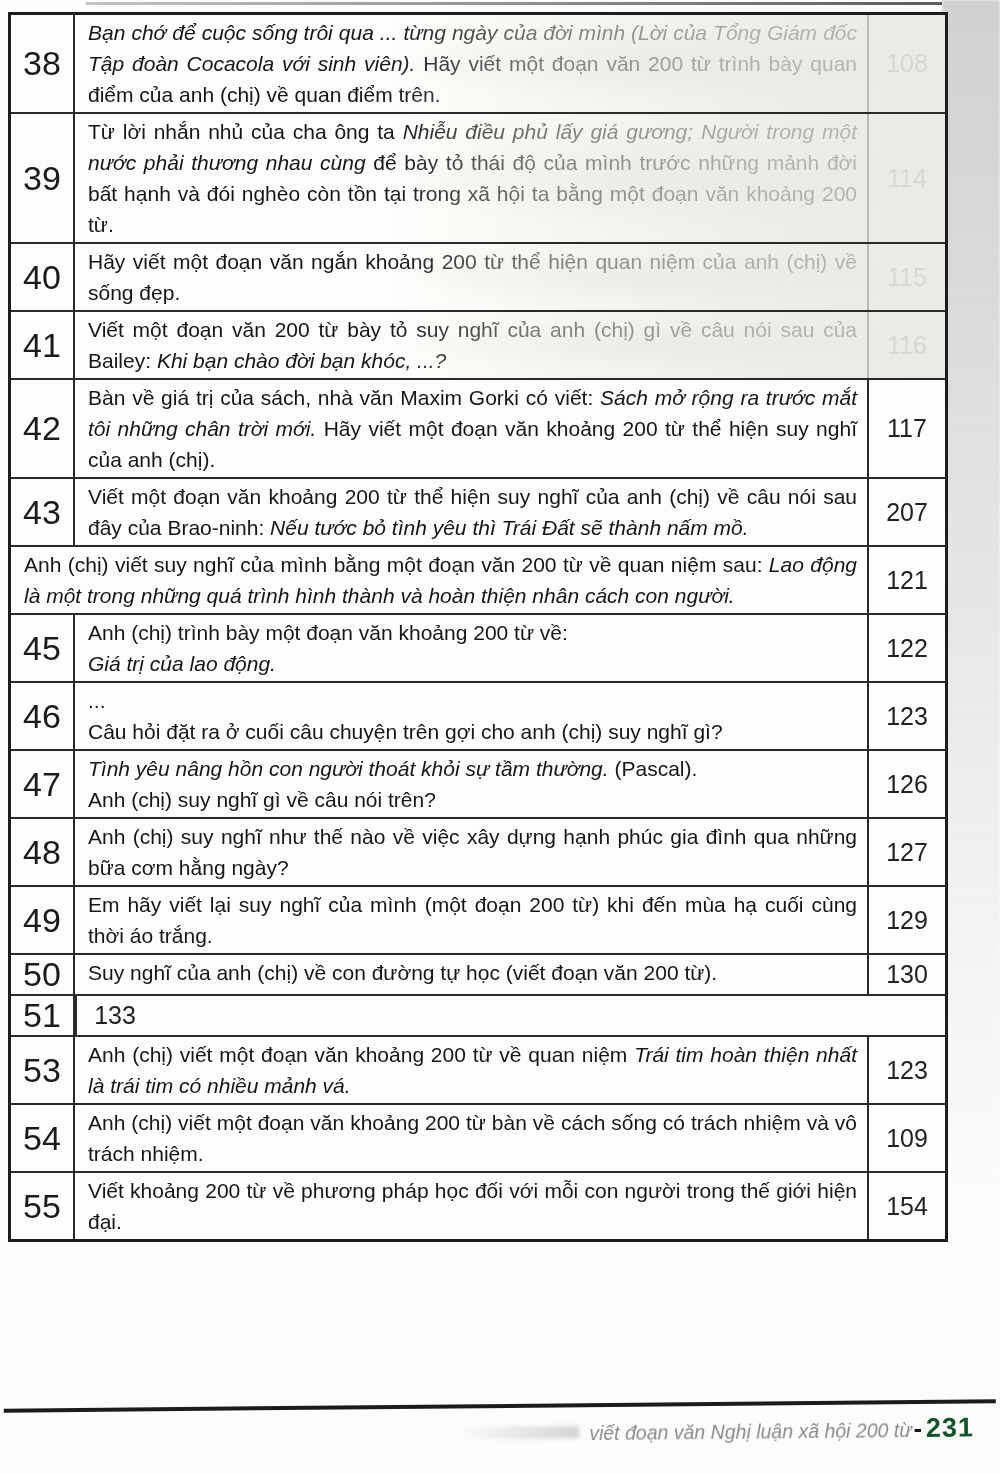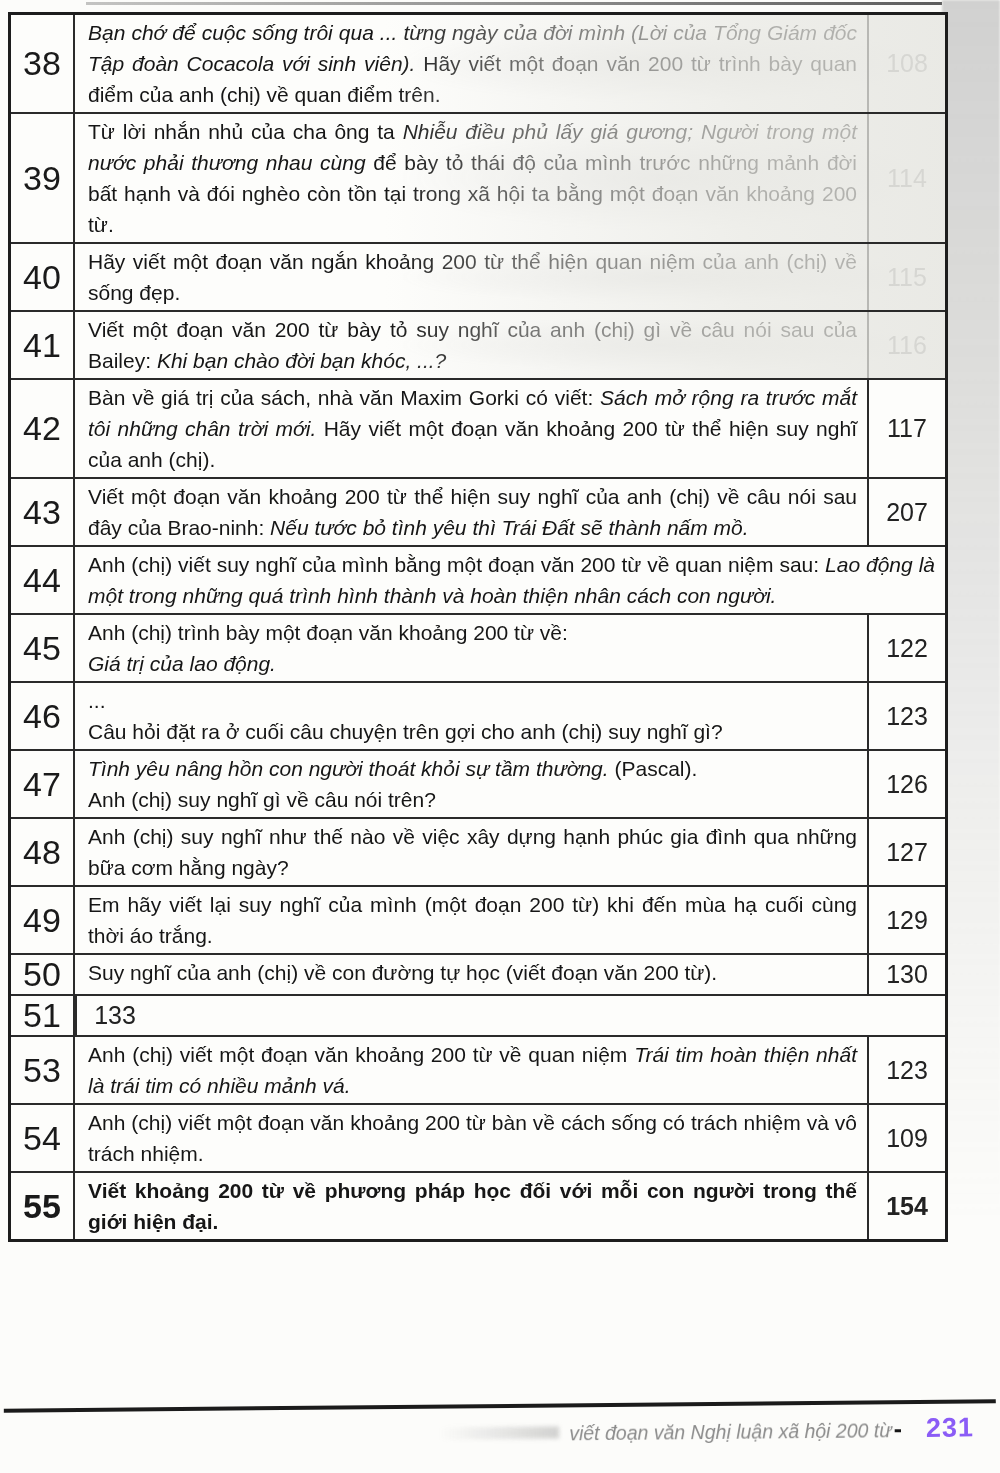--- a/index.html
+++ b/index.html
@@ -22,21 +22,21 @@
     background:
       linear-gradient(to bottom, rgba(140,140,140,.38) 0%, rgba(150,150,150,.30) 30%, rgba(170,170,170,.16) 65%, rgba(180,180,180,0) 100%);
     filter:blur(1px);
   }
 
   .toc-table{
     position:absolute;left:8px;top:12px;width:934px;
     border:3px solid #1d1d1d;background:#fdfdfb;
   }
   .row{display:flex;border-bottom:2px solid #2a2a2a;position:relative;}
-  .row:last-child{border-bottom:none;font-weight:bold;}
+  .row:last-child{border-bottom:none;}
   .cell-num{
     flex:0 0 62px;border-right:2px solid #2a2a2a;
     display:flex;align-items:center;justify-content:center;
     font-size:34px;color:#1a1a1a;
   }
   .cell-text{
     flex:1;padding:2px 10px 2px 13px;
     font-size:21px;line-height:31px;text-align:justify;color:#161616;
   }
   .cell-page{
@@ -72,21 +72,21 @@
   .footer-smudge{
     width:120px;height:12px;align-self:center;margin-right:10px;
     background:linear-gradient(to right, rgba(130,130,130,0), rgba(130,130,130,.35));
     filter:blur(2px);
   }
   .footer-running{
     font-size:19.5px;font-style:italic;color:#8b8b8b;filter:blur(.5px);
     white-space:nowrap;
   }
   .footer-dash{font-size:25px;font-weight:bold;color:#161616;margin-left:2px;}
-  .footer-pagenum{font-size:27px;font-weight:bold;color:#8b5cf6;margin-left:24px;letter-spacing:1px;}
+  .footer-pagenum{font-size:27px;font-weight:bold;color:#14532d;margin-left:4px;letter-spacing:1px;}
 </style>
 </head>
 <body>
 
 <div class="page">
 
   <div class="top-crop-line"></div>
   <div class="scan-band"></div>
 
   <div class="toc-table">
@@ -114,22 +114,22 @@
         <div class="cell-num">42</div>
         <div class="cell-text"><span class="">Bàn về giá trị của sách, nhà văn Maxim Gorki có viết: </span><span class="seg-italic">Sách mở rộng ra trước mắt tôi những chân trời mới.</span><span class=""> Hãy viết một đoạn văn khoảng 200 từ thể hiện suy nghĩ của anh (chị).</span></div>
         <div class="cell-page">117</div>
       </div>
       <div class="row">
         <div class="cell-num">43</div>
         <div class="cell-text"><span class="">Viết một đoạn văn khoảng 200 từ thể hiện suy nghĩ của anh (chị) về câu nói sau đây của Brao-ninh: </span><span class="seg-italic">Nếu tước bỏ tình yêu thì Trái Đất sẽ thành nấm mồ.</span></div>
         <div class="cell-page">207</div>
       </div>
       <div class="row">
-        <div class="cell-num">44</div>
         <div class="cell-text"><span class="">Anh (chị) viết suy nghĩ của mình bằng một đoạn văn 200 từ về quan niệm sau: </span><span class="seg-italic">Lao động là một trong những quá trình hình thành và hoàn thiện nhân cách con người.</span></div>
+        <div class="cell-page">121</div>
       </div>
       <div class="row">
         <div class="cell-num">45</div>
         <div class="cell-text"><span class="">Anh (chị) trình bày một đoạn văn khoảng 200 từ về:</span><br><span class="seg-italic">Giá trị của lao động.</span></div>
         <div class="cell-page">122</div>
       </div>
       <div class="row">
         <div class="cell-num">46</div>
         <div class="cell-text"><span class="">...</span><br><span class="">Câu hỏi đặt ra ở cuối câu chuyện trên gợi cho anh (chị) suy nghĩ gì?</span></div>
         <div class="cell-page">123</div>

